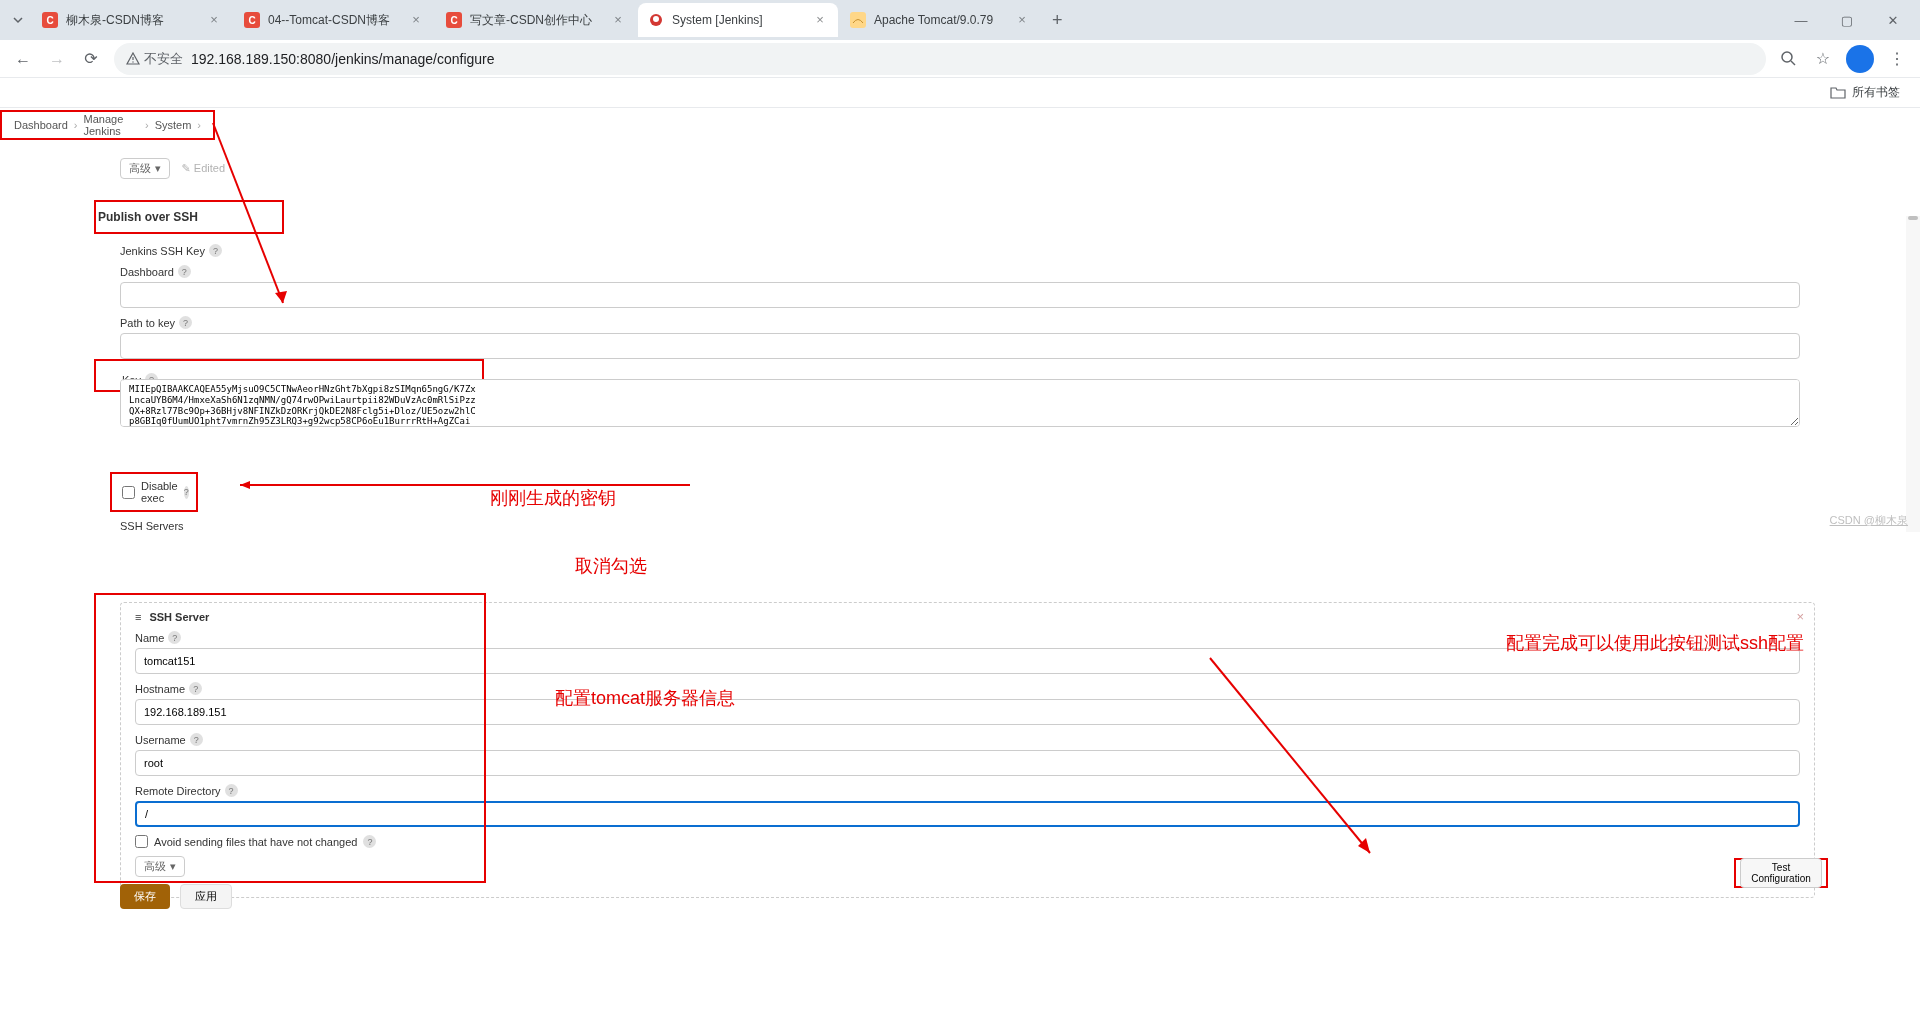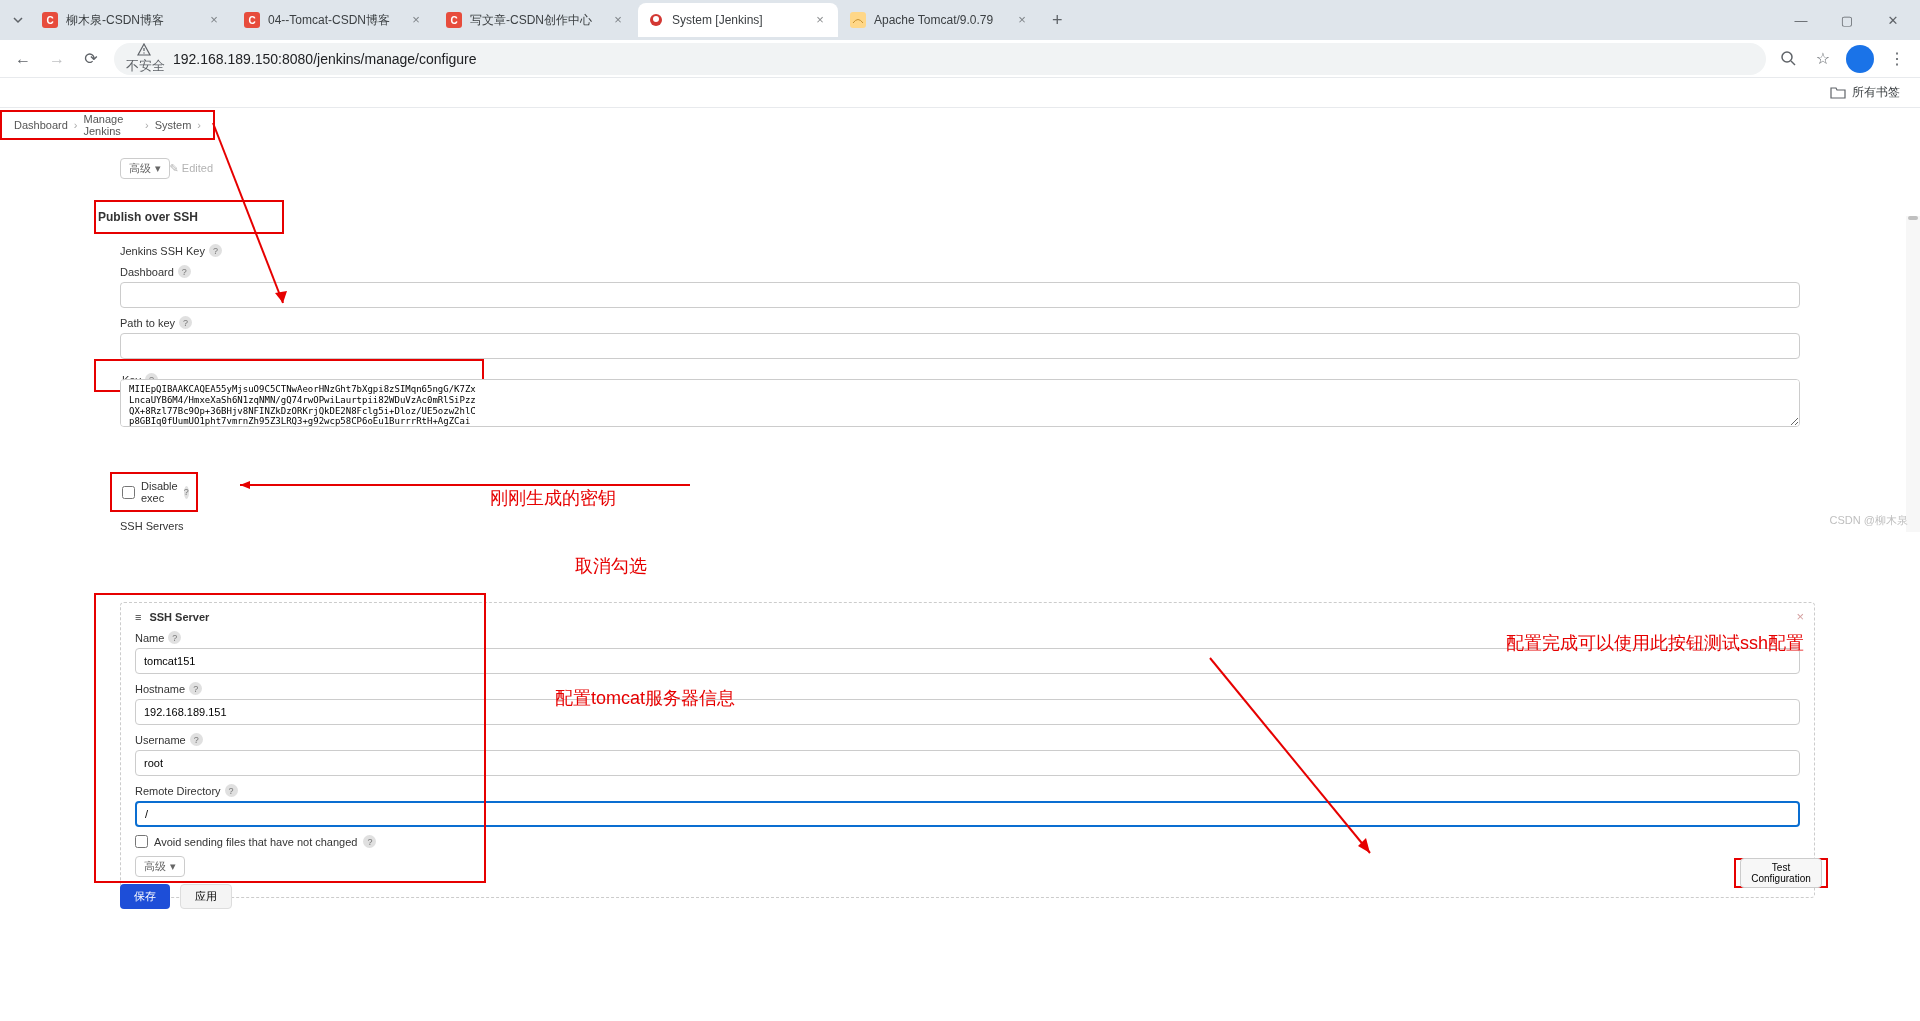--- a/index.html
+++ b/index.html
@@ -16,36 +16,36 @@
     .fav-tomcat { background: #ffd788; }
     .tab-title { flex: 1; white-space: nowrap; overflow: hidden; text-overflow: ellipsis; }
     .tab-close { width: 16px; height: 16px; font-size: 13px; opacity: .6; text-align: center; }
     .tab-plus { font-size: 18px; padding: 0 10px; color: #5f6368; }
     .window-controls { margin-left: auto; display: flex; }
     .win-ctrl { width: 46px; height: 34px; display: flex; align-items: center; justify-content: center; color: #5f6368; font-size: 13px; }
 
     .addr-bar { height: 38px; display: flex; align-items: center; background: #fff; padding: 0 6px; border-bottom: 1px solid #e8eaed; }
     .nav-btn { width: 34px; height: 34px; display: flex; align-items: center; justify-content: center; color: #5f6368; font-size: 16px; border-radius: 17px; }
     .url-field { flex: 1; display: flex; align-items: center; background: #f1f3f4; border-radius: 18px; height: 32px; padding: 0 12px; margin: 0 6px; font-size: 14px; color: #202124; }
-    .url-warning { display: flex; align-items: center; margin-right: 8px; color: #5f6368; font-size: 13px; flex-direction: column; }
+    .url-warning { display: flex; align-items: center; margin-right: 8px; color: #5f6368; font-size: 13px; }
     .url-warning svg { margin-right: 4px; }
     .addr-right { display: flex; align-items: center; }
     .avatar-circle { width: 28px; height: 28px; border-radius: 50%; background: #1a73e8; margin: 0 6px; }
 
     .bookmarks-bar { height: 30px; display: flex; align-items: center; justify-content: flex-end; padding-right: 20px; border-bottom: 1px solid #e8eaed; font-size: 12px; color: #3c4043; }
     .bookmarks-bar .folder { display: flex; align-items: center; gap: 6px; }
 
     
     .content { position: relative; padding: 0; }
     .breadcrumb { position: absolute; left: 0; top: 2px; border: 2px solid #e60000; padding: 4px 12px; display: flex; align-items: center; gap: 6px; font-size: 11px; color: #555; width: 215px; height: 30px; }
     .breadcrumb a { color: #555; text-decoration: none; }
     .bc-sep { color: #aaa; }
 
     .main { padding: 50px 120px 0 120px; }
-    .row-small { display: flex; align-items: center; gap: 0; margin-bottom: 12px; font-size: 11px; color: #666; }
+    .row-small { display: flex; align-items: center; gap: 12px; margin-bottom: 12px; font-size: 11px; color: #666; }
     .chip { border: 1px solid #ccc; border-radius: 4px; padding: 2px 8px; display: flex; align-items: center; gap: 4px; }
     .pencil { opacity: .5; }
     .checkbox-row { display: flex; align-items: center; gap: 6px; margin-bottom: 8px; }
     .checkbox-row input { width: 13px; height: 13px; }
 
     .section-header { border: 2px solid #e60000; padding: 8px 0 8px 2px; margin: 21px 0 10px -26px; width: 190px; }
     .section-title { font-weight: bold; font-size: 12px; }
 
     .label { font-size: 11px; color: #333; margin: 8px 0 4px 0; display: flex; align-items: center; gap: 4px; }
     .help { width: 13px; height: 13px; border-radius: 50%; background: #e0e0e0; color: #777; font-size: 9px; display: inline-flex; align-items: center; justify-content: center; }
@@ -67,24 +67,24 @@
 
     .test-btn-box { position: absolute; right: 92px; top: 750px; border: 2px solid #e60000; padding: 6px 8px; width: 94px; height: 30px; display: flex; align-items: center; justify-content: center; }
     .test-btn { border: 1px solid #ccc; border-radius: 4px; padding: 3px 10px; font-size: 10px; background: #f7f7f7; }
 
     .annot { position: absolute; color: #e60000; font-size: 18px; }
     .annot-cancel { left: 575px; top: 446px; }
     .annot-tomcat { left: 555px; top: 578px; }
     .annot-test { right: 116px; top: 523px; }
 
     .footer-btns { position: absolute; left: 120px; top: 776px; display: flex; gap: 10px; }
-    .btn-primary { background: #1d4ed8; color: #fff; border: none; border-radius: 4px; padding: 4px 14px; font-size: 11px; }
+    .btn-primary { background: #a16207; color: #fff; border: none; border-radius: 4px; padding: 4px 14px; font-size: 11px; }
     .btn-secondary { background: #f4f4f4; border: 1px solid #ddd; border-radius: 4px; padding: 4px 14px; font-size: 11px; }
 
-    .watermark { position: absolute; right: 12px; bottom: 4px; font-size: 11px; color: #bfbfbf; }
+    .watermark { position: absolute; right: 12px; bottom: 4px; font-size: 11px; color: #bfbfbf; text-decoration: underline; }
     .scrollbar-stub { position: absolute; right: 0; top: 108px; bottom: 0; width: 14px; background: #f7f7f7; }
     .scrollbar-thumb { position: absolute; right: 2px; top: 108px; width: 10px; height: 4px; background: #c0c0c0; border-radius: 2px; }
 
     svg.arrow { position: absolute; overflow: visible; pointer-events: none; }
   </style>
 </head>
 <body>
 
 <div class="browser-top">
   <div class="tab-dropdown">

